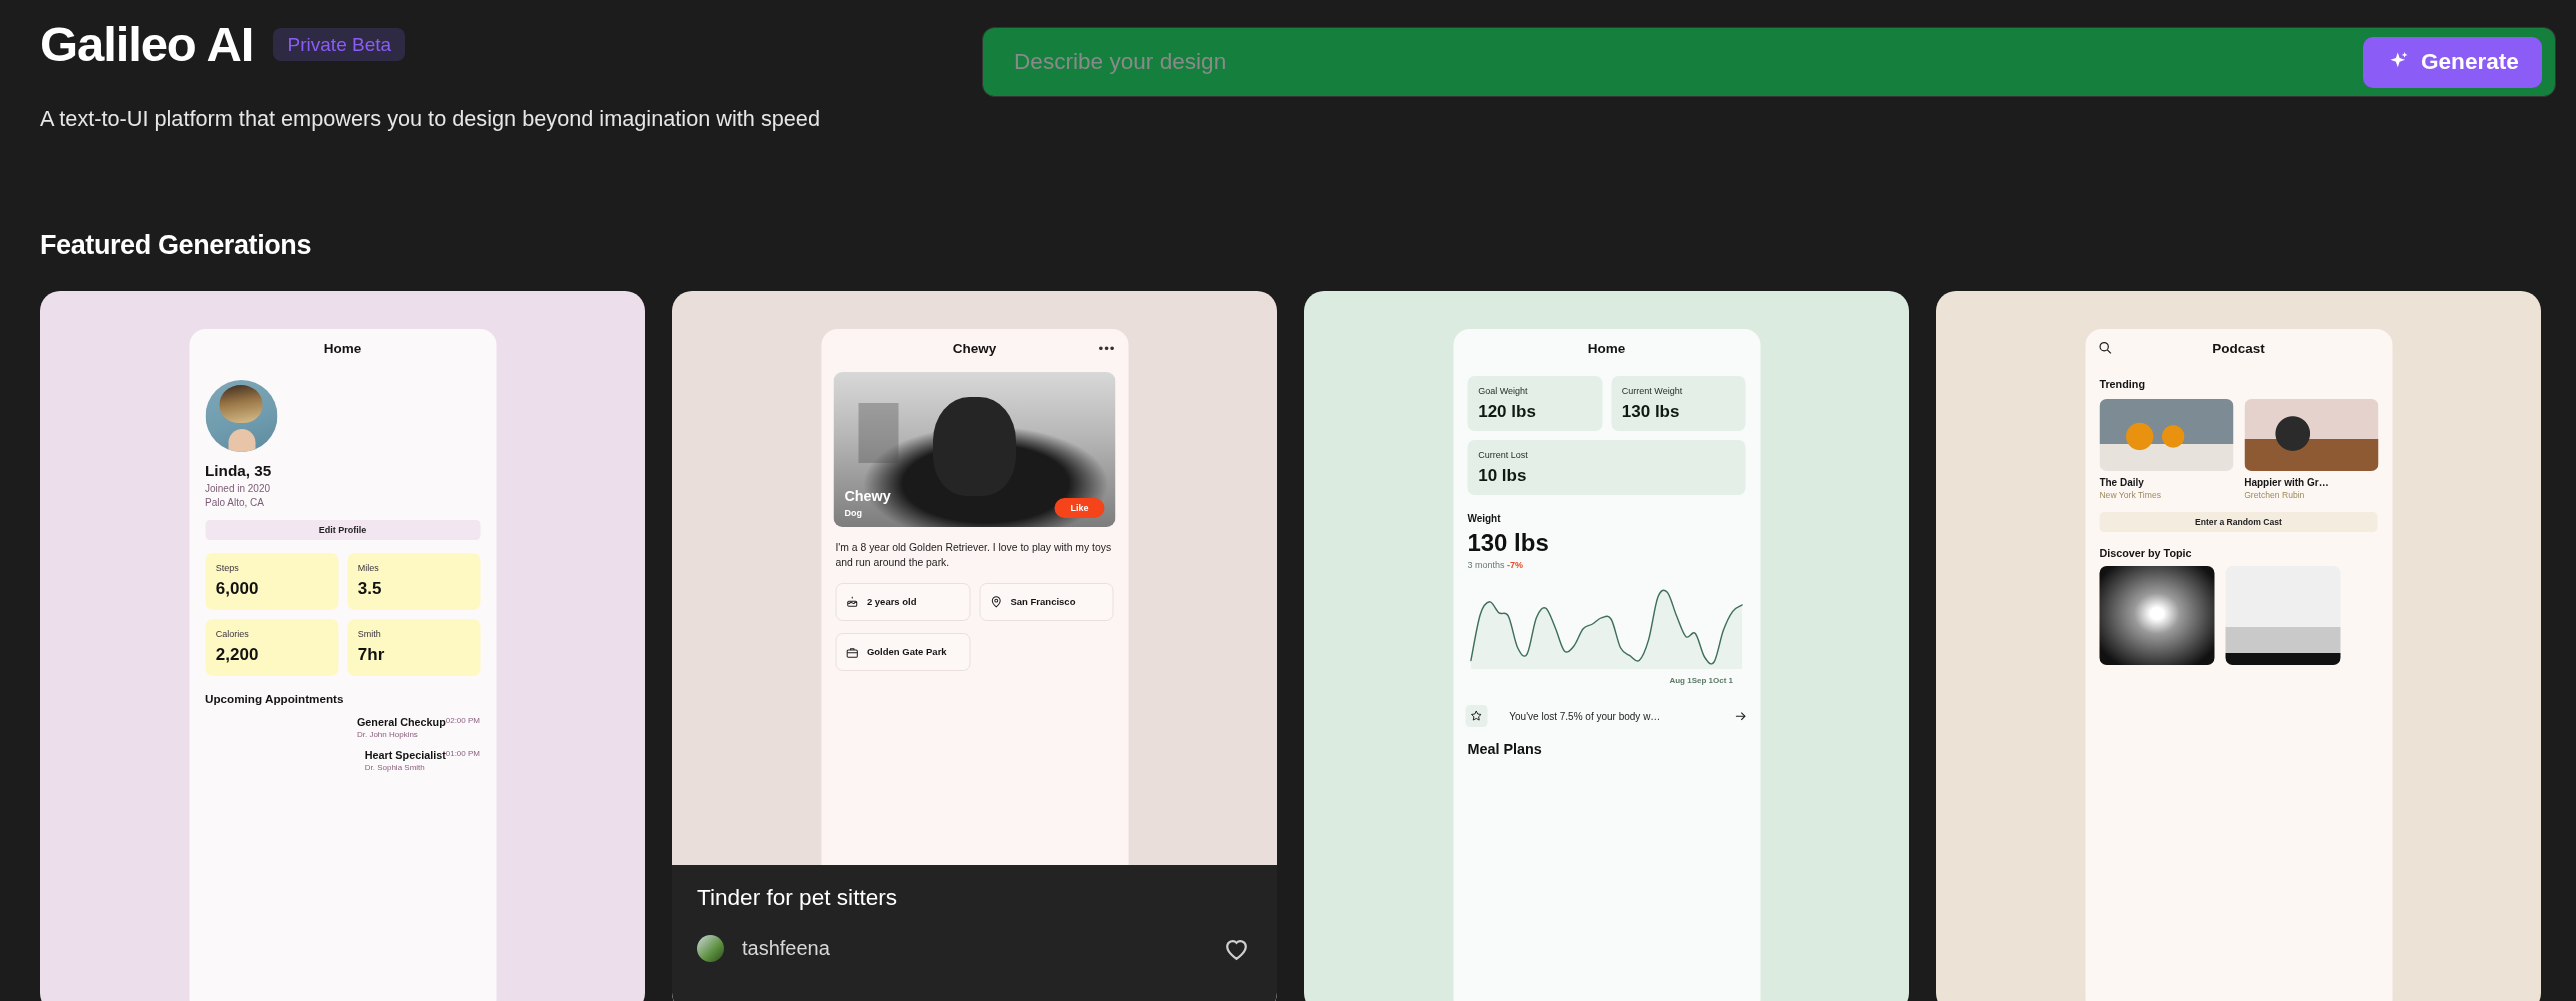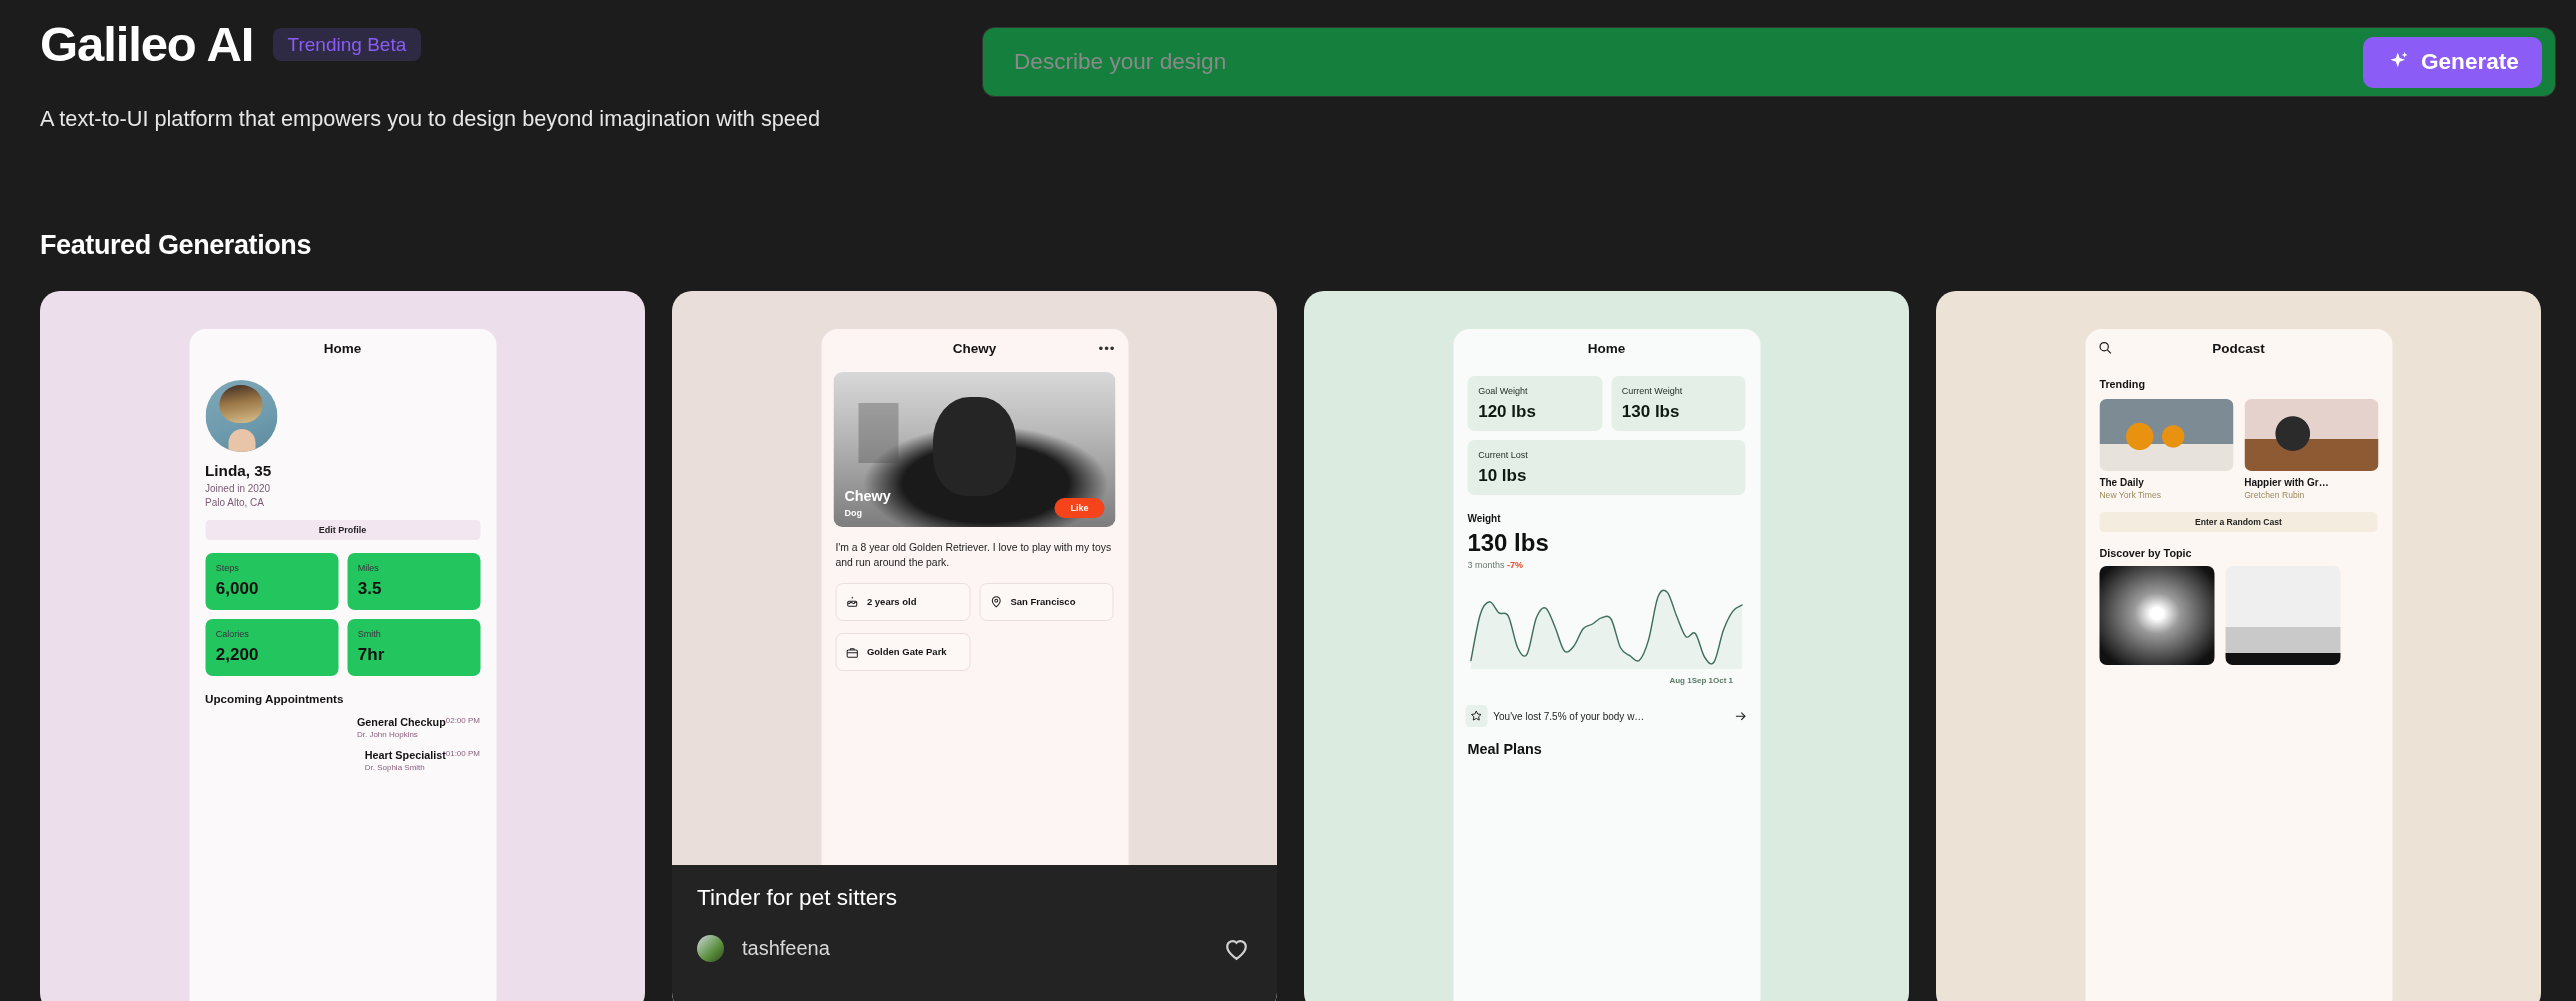--- a/index.html
+++ b/index.html
@@ -129,21 +129,21 @@
     margin: 12.6px 16px 0 16px; height: 20px;
     background: #f2e6f1; border-radius: 4.5px;
     display: flex; align-items: center; justify-content: center;
     font-size: 9px; font-weight: 700; color: #222;
   }
   .stat-grid {
     margin: 12.6px 16px 0 16px;
     display: grid; grid-template-columns: 1fr 1fr; gap: 9px;
   }
   .stat {
-    background: #22c55e; border-radius: 7.2px;
+    background: #fef9c3; border-radius: 7.2px;
     padding: 10px 10.8px; height: 57px;
   }
   .stat-l { font-size: 9px; color: #3a3340; margin-bottom: 6.3px; }
   .stat-v { font-size: 17px; font-weight: 700; color: #121212; }
   .appt-h { margin: 16px 0 0 16px; font-size: 11.7px; font-weight: 700; color: #141414; }
   .appt {
     margin: 10.8px 16px 0 16px;
     display: flex; justify-content: flex-end; align-items: flex-start;
   }
   .appt-t { font-size: 10.8px; font-weight: 600; color: #141414; }
@@ -239,21 +239,21 @@
   .w-big { font-size: 24px; font-weight: 700; color: #101010; margin-top: 4.5px; }
   .w-delta { font-size: 9px; color: #6a7a70; margin-top: 3.6px; }
   .w-delta b { color: #e8492b; }
   .chart-wrap { margin: 9px 12.6px 0 12.6px; height: 90px; }
   .x-axis {
     display: flex; justify-content: flex-end;
     margin: 7.2px 27px 0 27px;
     font-size: 8px; color: #5d7a67; font-weight: 700;
   }
   .banner {
-    margin: 20px 12.6px 0 12.6px; display: flex; align-items: center; gap: 6px;
+    margin: 20px 12.6px 0 12.6px; display: flex; align-items: center; gap: 22px;
   }
   .banner-ic {
     width: 21.7px; height: 21.7px; border-radius: 4.5px; background: #e7f0ea;
     display: flex; align-items: center; justify-content: center;
   }
   .banner-t { font-size: 10px; color: #1d1d1d; flex: 1; }
   .meal-h { margin: 14.4px 0 0 14.4px; font-size: 14.4px; font-weight: 700; color: #121212; }
 
   
   .c4 { background: #ece3d6; }
@@ -302,21 +302,21 @@
   .topic-l { font-size: 10px; font-weight: 600; color: #2a2a2a; margin-top: 6.3px; }
 
   svg { display: block; }
 </style>
 </head>
 <body>
 
 <div class="header">
   <div class="brand-row">
     <div class="brand-title">Galileo AI</div>
-    <div class="beta-badge">Trending Beta</div>
+    <div class="beta-badge">Private Beta</div>
   </div>
   <div class="tagline">A text-to-UI platform that empowers you to design beyond imagination with speed</div>
 
   <div class="prompt-bar">
     <input class="prompt-input" type="text" placeholder="Describe your design" style="">
     <button class="generate-btn">
       <span>
         <svg width="23.5" height="23.5" viewBox="0 0 24 24" fill="#ffffff">
           <path d="M11 2.5 L12.9 8.1 L18.5 10 L12.9 11.9 L11 17.5 L9.1 11.9 L3.5 10 L9.1 8.1 Z"></path>
           <path d="M18 2 L18.8 4.2 L21 5 L18.8 5.8 L18 8 L17.2 5.8 L15 5 L17.2 4.2 Z"></path>

